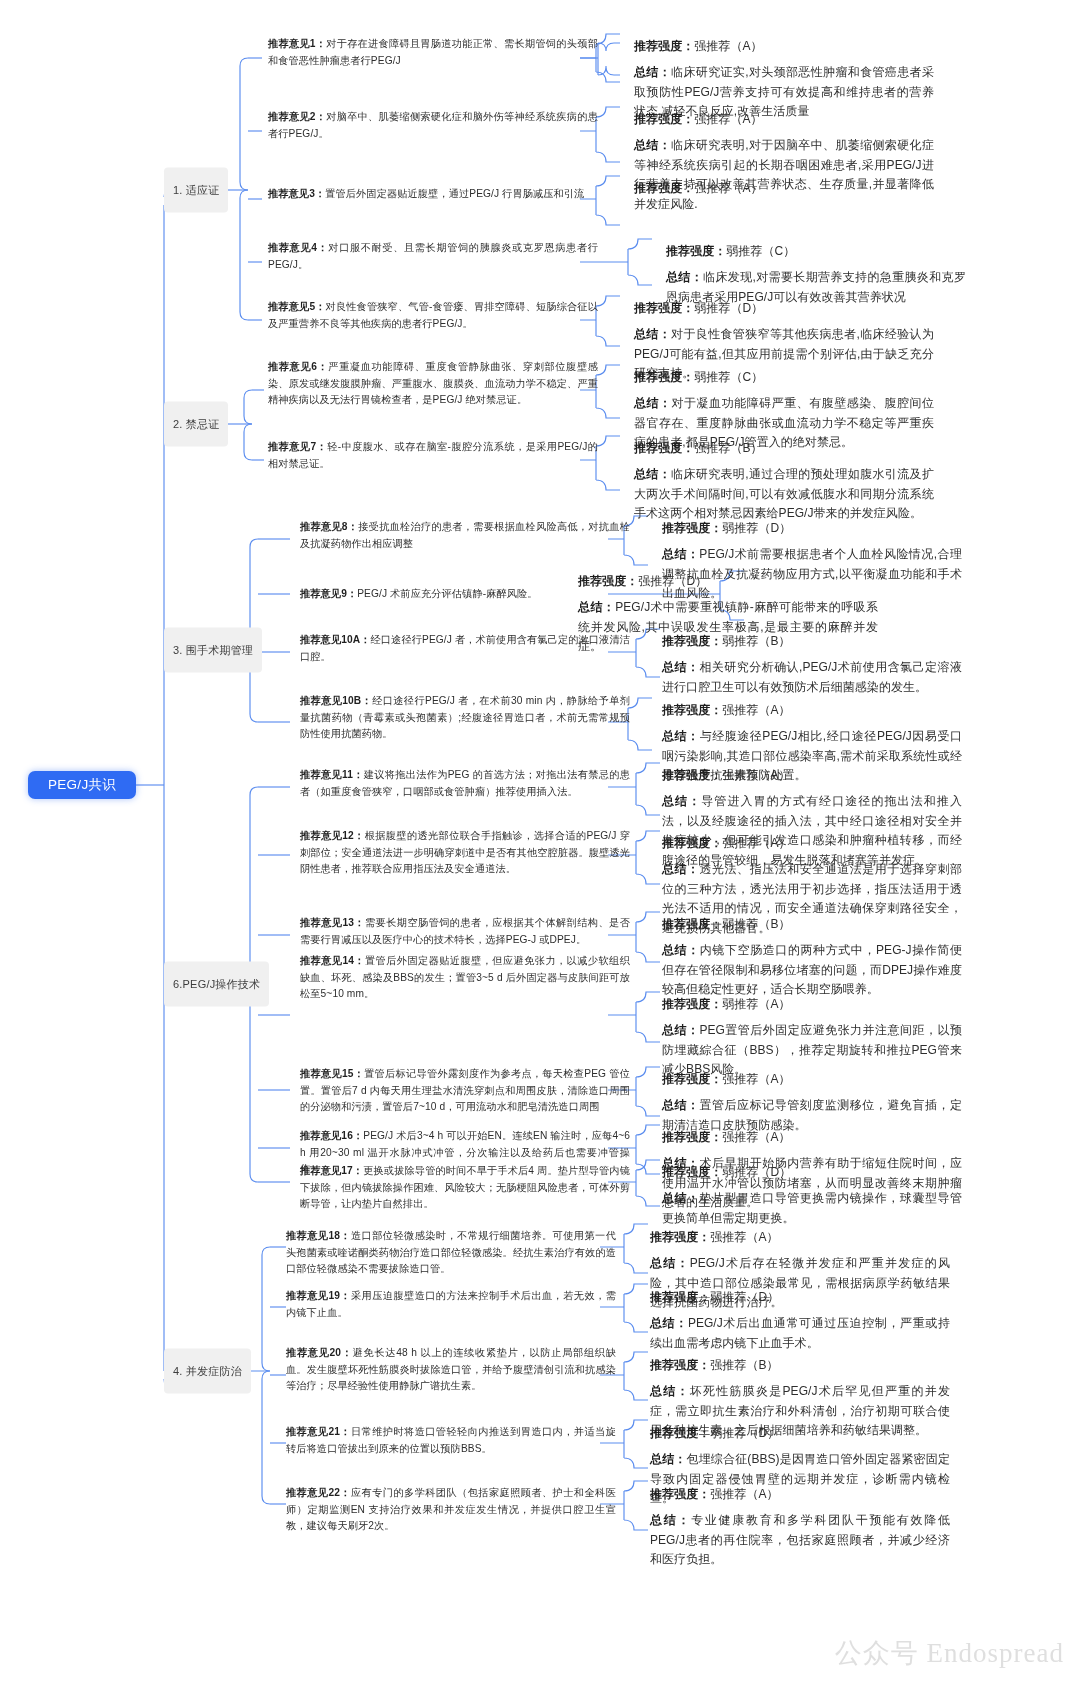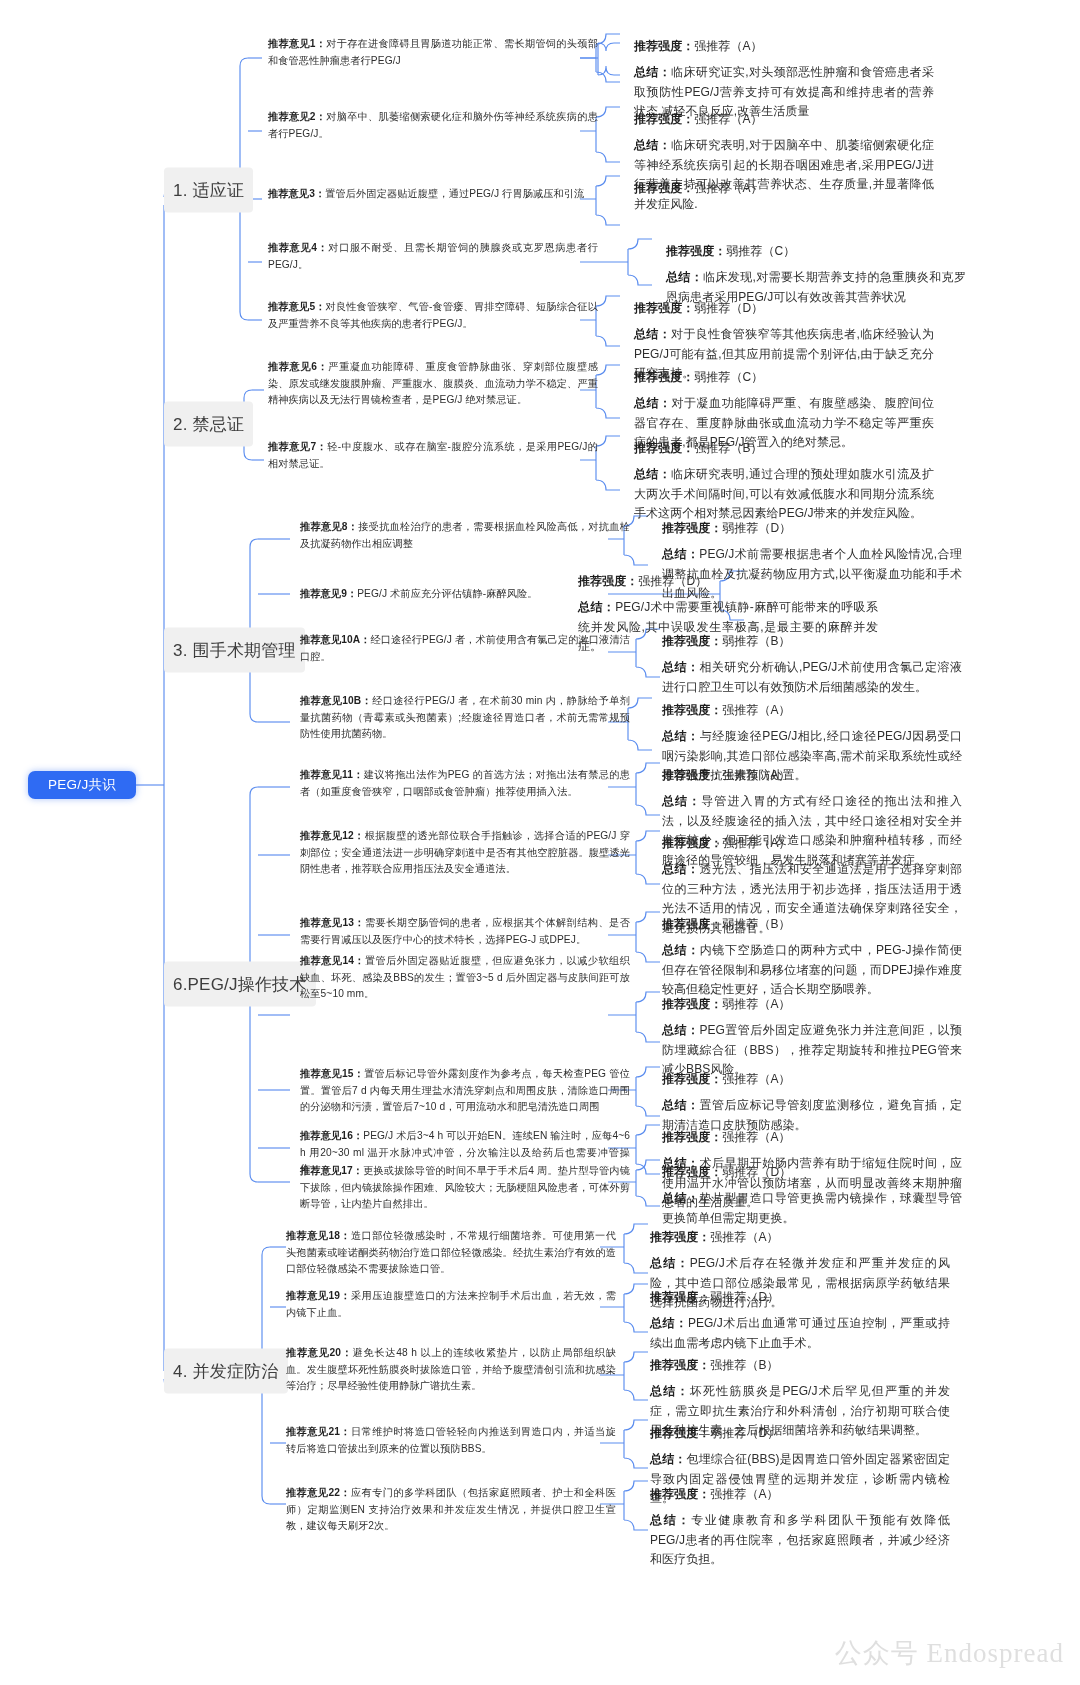--- a/index.html
+++ b/index.html
@@ -57,21 +57,21 @@
   }
 
   
   .cat-node {
     position: absolute;
     height: 21px;
     padding: 12px 9px;
     border-radius: 4px;
     background: #f0f0f0;
     color: #3d3d3d;
-    font-size: 17px;
+    font-size: 11px;
     display: flex;
     align-items: center;
     justify-content: center;
     white-space: nowrap;
     letter-spacing: 0.2px;
     transform: translateY(-50%);
   }
 
   
   .rec-node {

